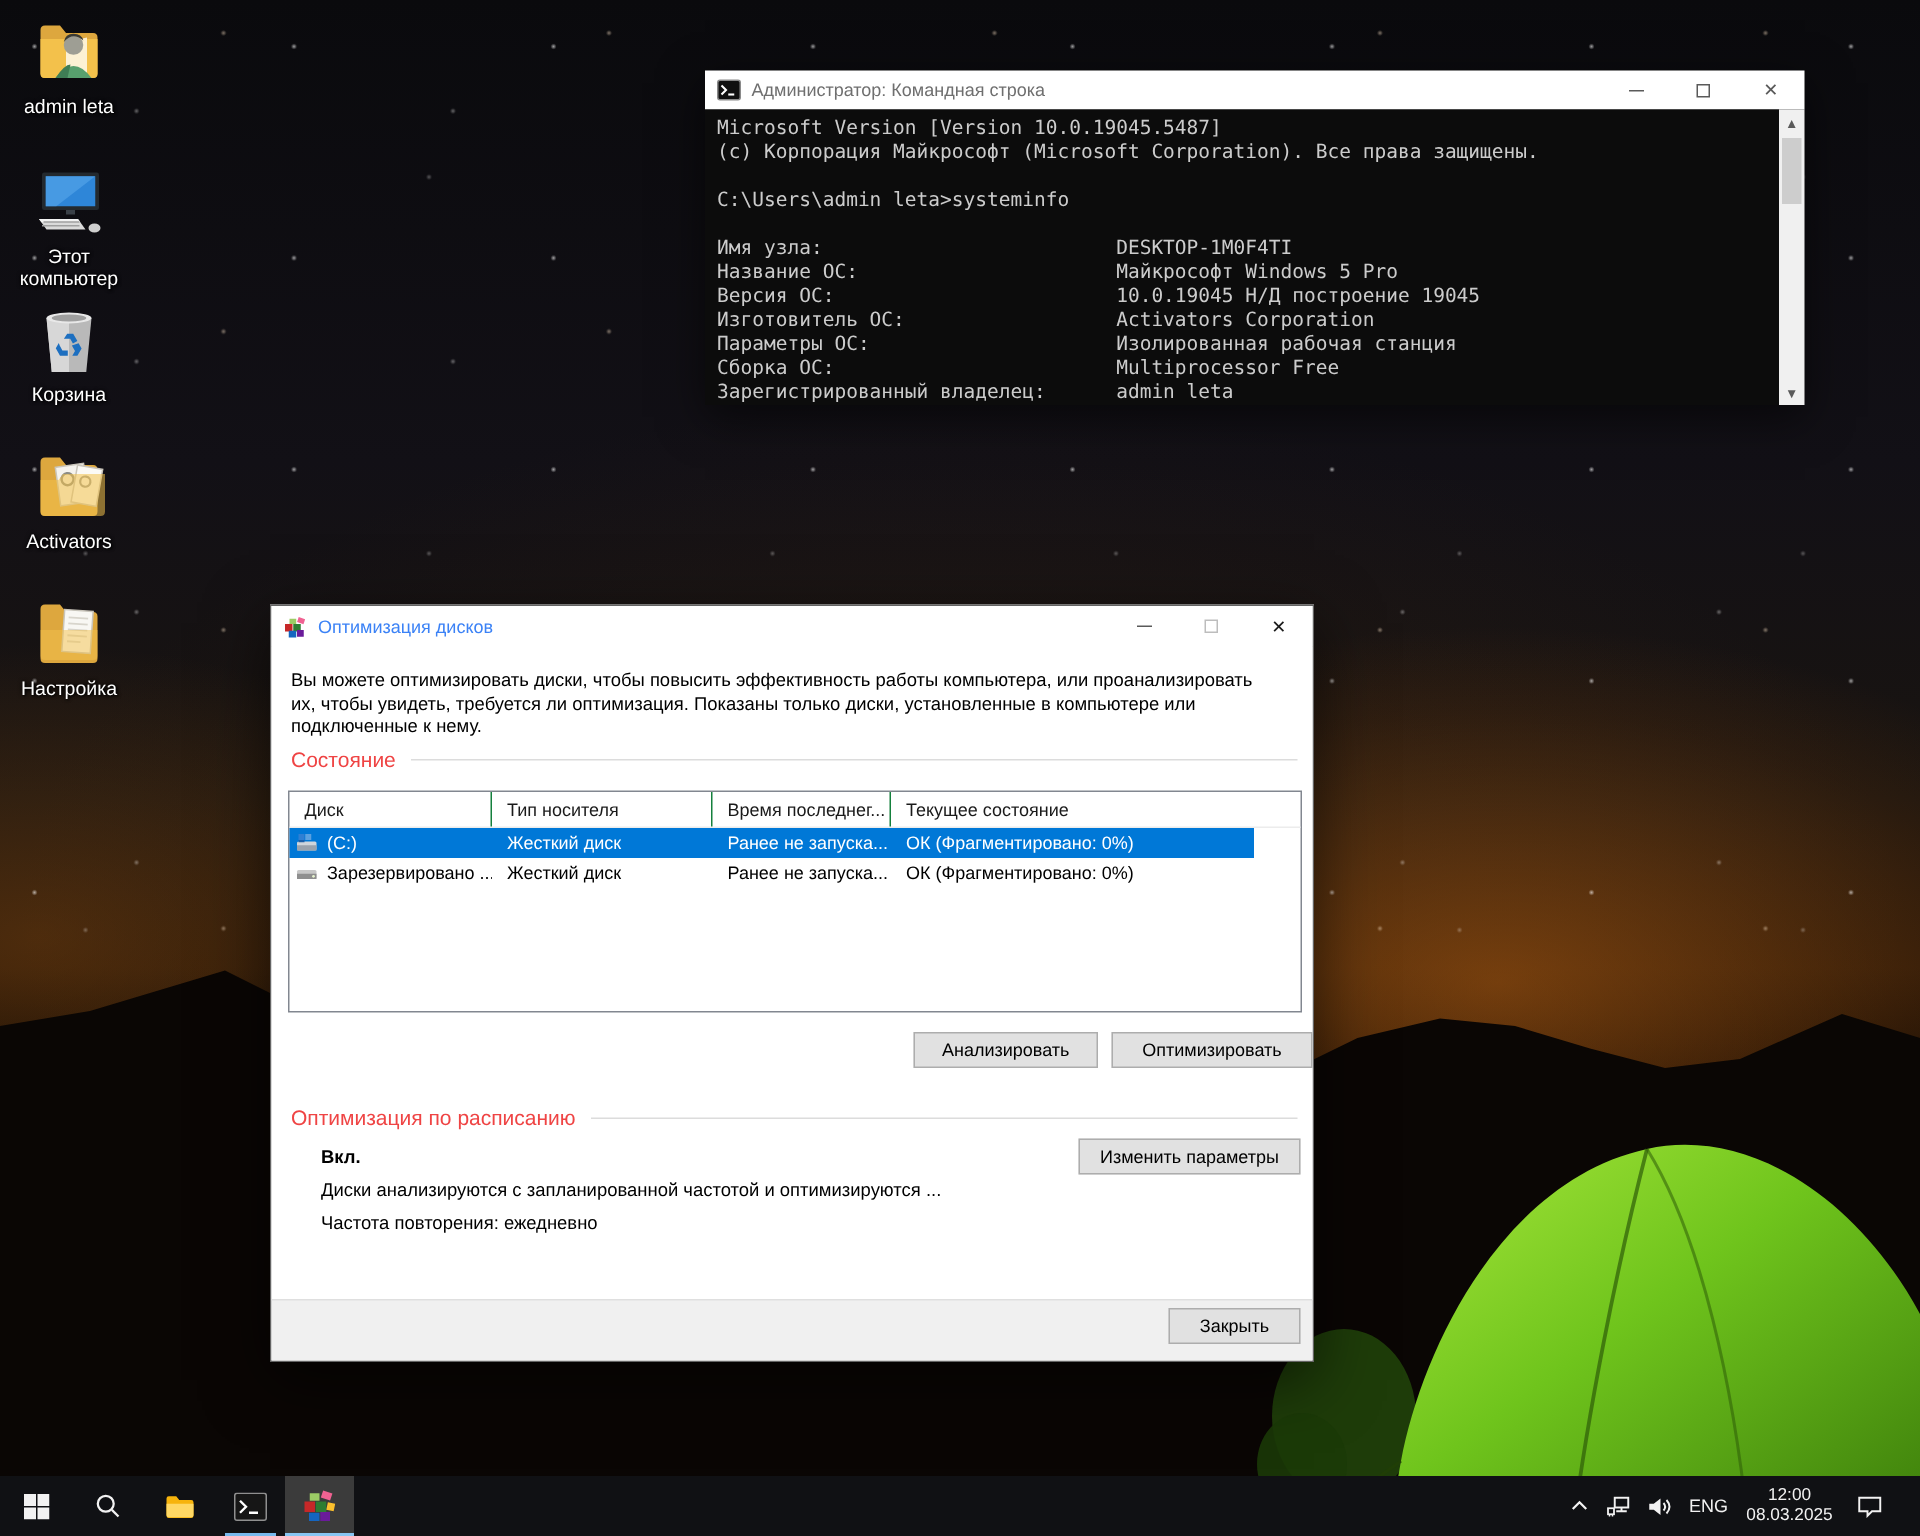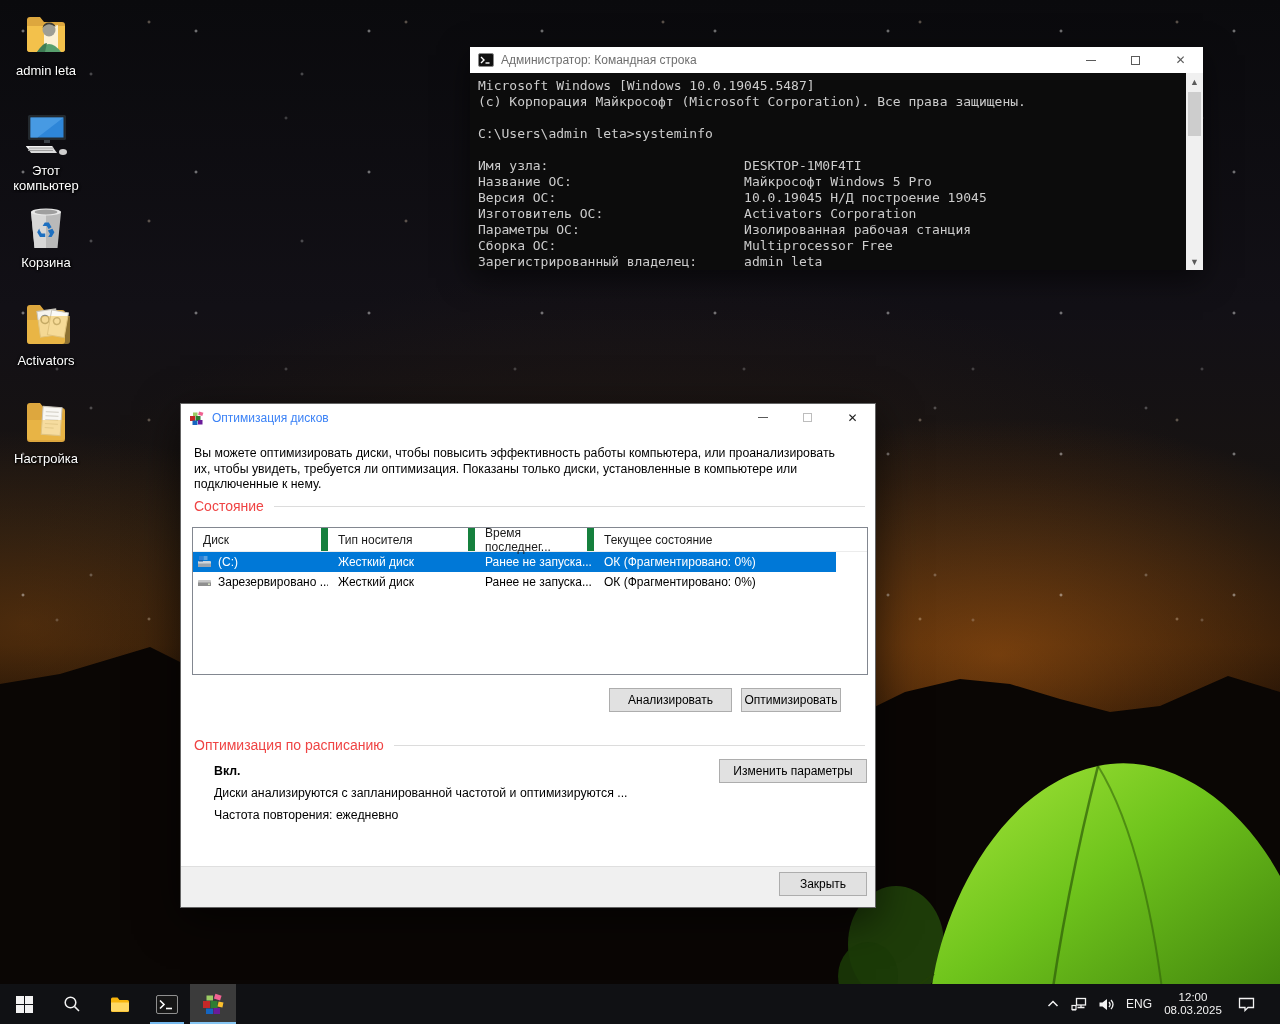--- a/index.html
+++ b/index.html
@@ -57,33 +57,33 @@
   .dlg-title { font-size:12px; color:#3b82f6; margin-left:7px; }
   .dlg-body { position:absolute; left:0; top:27px; right:0; bottom:41px; background:#fff; font-size:12px; color:#000; }
   .dlg-desc { position:absolute; left:13px; top:15px; width:648px; font-size:12.3px; line-height:15.5px; color:#000; }
   .section-row { position:absolute; left:13px; right:10px; display:flex; align-items:center; }
   .section-label { font-size:14px; color:#ef4444; white-space:nowrap; }
   .section-line { flex:1; height:1px; background:#dcdcdc; margin-left:10px; }
 
   .disk-table { position:absolute; left:11px; top:96px; width:676px; height:148px; border:1px solid #828790; background:#fff; }
   .dt-header { display:flex; height:24px; border-bottom:1px solid #ececec; }
   .dt-hcell { display:flex; align-items:center; padding-left:10px; font-size:12px; color:#1a1a1a;
-              border-right:7px solid #15803d; }
+              border-right:1px solid #15803d; }
   .dt-hcell:last-child { border-right:none; }
   .c1 { width:135px; } .c2 { width:147px; } .c3 { width:119px; } .c4 { flex:1; }
   .dt-row { display:flex; align-items:center; height:20px; font-size:12px; color:#000; }
   .dt-row.selected { background:#0078d7; color:#fff; width:643px; }
   .dt-cell { display:flex; align-items:center; padding-left:10px; overflow:hidden; white-space:nowrap; }
   .dt-cell.first { padding-left:4px; }
   .dt-cell.first svg { margin-right:5px; flex:0 0 auto; }
 
   .btn { display:flex; align-items:center; justify-content:center; background:#e1e1e1; border:1px solid #adadad;
          font-size:12px; color:#000; font-family:"Liberation Sans", sans-serif; cursor:default; }
   .btn-analyze  { position:absolute; left:428px; top:257px; width:123px; height:24px; }
-  .btn-optimize { position:absolute; left:560px; top:257px; width:100px; height:24px; }
+  .btn-optimize { position:absolute; left:560px; top:257px; width:134px; height:24px; }
   .btn-params   { position:absolute; left:538px; top:328px; width:148px; height:24px; }
 
   .sched-on   { position:absolute; left:33px; top:333px; font-weight:bold; font-size:12.3px; }
   .sched-desc { position:absolute; left:33px; top:355px; font-size:12.3px; }
   .sched-freq { position:absolute; left:33px; top:377px; font-size:12.3px; }
 
   .dlg-footer { position:absolute; left:0; right:0; bottom:0; height:41px; background:#f0f0f0; border-top:1px solid #dfdfdf; }
   .btn-close-dlg { position:absolute; right:8px; top:5px; width:88px; height:24px; }
 
   
@@ -209,21 +209,21 @@
         <div class="win-btn">
             <div class="glyph-min"></div>
           </div>
         <div class="win-btn">
             <div class="glyph-max"></div>
           </div>
         <div class="win-btn">✕</div>
       </div>
     </div>
     <div class="cmd-body">
-      <div class="cmd-line">Microsoft Windows [Windows 10.0.19045.5487]</div>
+      <div class="cmd-line">Microsoft Version [Version 10.0.19045.5487]</div>
       <div class="cmd-line">(c) Корпорация Майкрософт (Microsoft Corporation). Все права защищены.</div>
       <div class="cmd-line"></div>
       <div class="cmd-line">C:\Users\admin leta&gt;systeminfo</div>
       <div class="cmd-line"></div>
       <div class="cmd-line">Имя узла:                         DESKTOP-1M0F4TI</div>
       <div class="cmd-line">Название ОС:                      Майкрософт Windows 5 Pro</div>
       <div class="cmd-line">Версия ОС:                        10.0.19045 Н/Д построение 19045</div>
       <div class="cmd-line">Изготовитель ОС:                  Activators Corporation</div>
       <div class="cmd-line">Параметры ОС:                     Изолированная рабочая станция</div>
       <div class="cmd-line">Сборка ОС:                        Multiprocessor Free</div>

